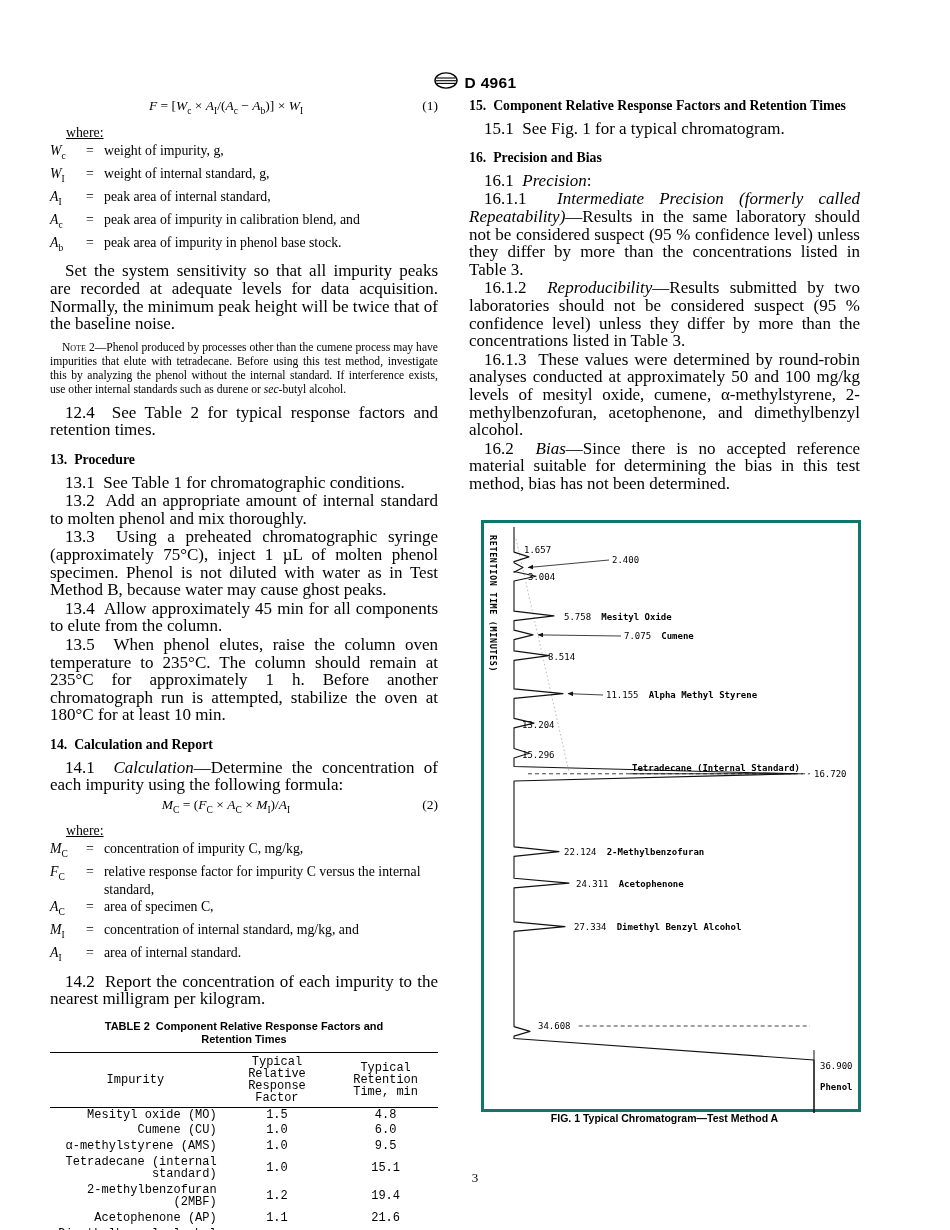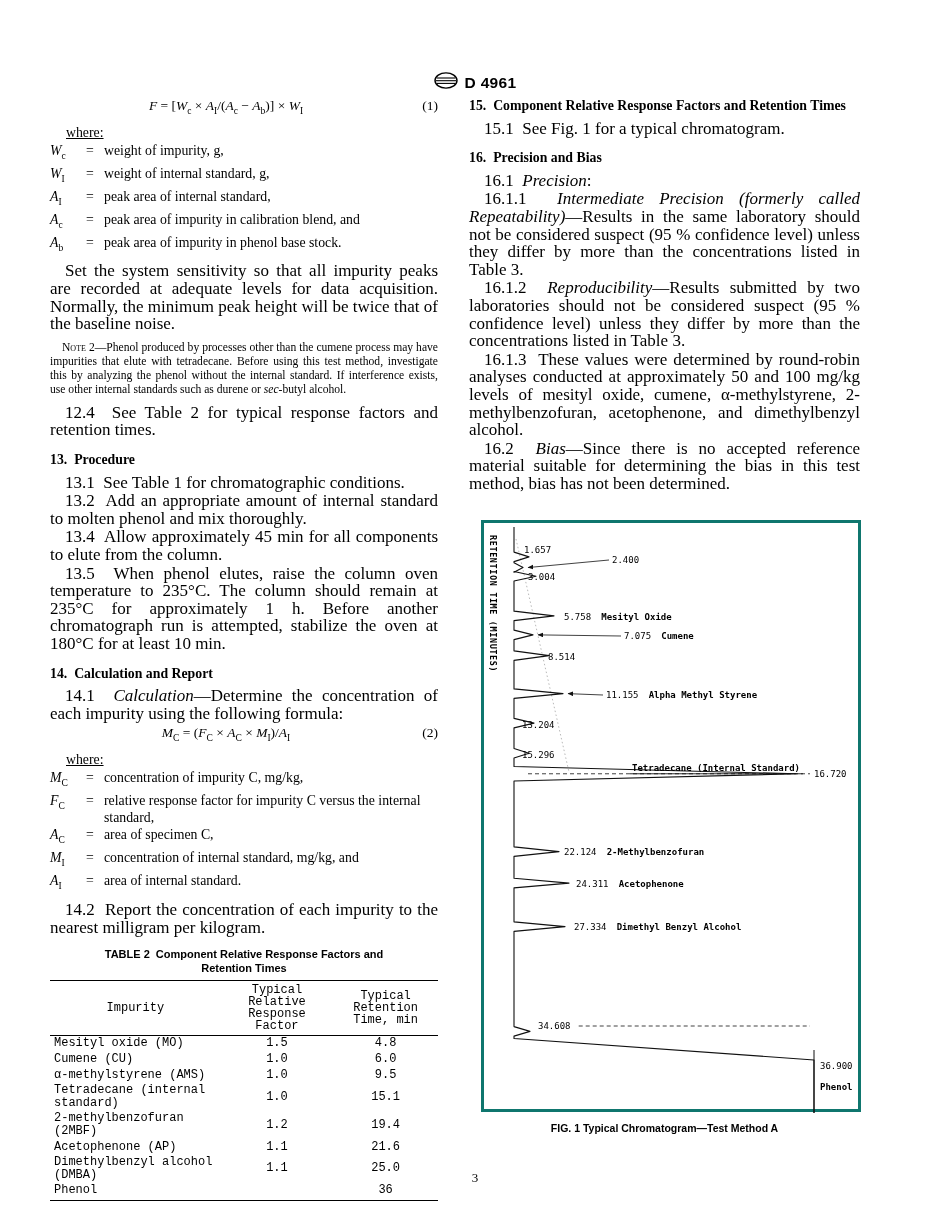--- a/index.html
+++ b/index.html
@@ -32,28 +32,28 @@
   .note-label { font-variant:small-caps; }
 
   .table-wrap { margin-top:12px; }
   .table-title { font-family:"Liberation Sans", sans-serif; font-size:11px; font-weight:bold;
                  text-align:center; margin:0 28px 5px; line-height:13.5px; }
   .data-table { width:100%; border-collapse:collapse; font-family:Liberation Mono, monospace; font-size:12px; }
   .data-table th { font-weight:normal; border-top:1.4px solid #000; border-bottom:1px solid #000;
                    padding:3px 4px; vertical-align:middle; line-height:12px; text-align:center; }
   .data-table th:nth-child(1){ width:44%; } .data-table th:nth-child(2){ width:29%; }
   .data-table td { padding:1px 4px 2px; line-height:12.6px; text-align:center; }
-  .data-table td:first-child { text-align:left; }
+  .data-table td:first-child { text-align:right; }
   .data-table tbody tr:last-child td { border-bottom:1.4px solid #000; padding-bottom:3px; }
 
   .fig { margin-top:28px; }
   .fig-box { margin-left:12px; width:380px; height:592px; border:3px solid #0f766e; }
   .fig-box svg { display:block; }
   .fig-caption { font-family:"Liberation Sans", sans-serif; font-size:10.5px; font-weight:bold;
-                 text-align:center; margin-top:10px; }
+                 text-align:center; margin-top:0; }
 
   .trace { fill:none; stroke:#111; stroke-width:1.1; stroke-linejoin:round; }
   .leader { stroke:#111; stroke-width:.8; fill:none; }
   .leader-dash { stroke:#111; stroke-width:.8; stroke-dasharray:4 3; fill:none; }
   .solid-underline { stroke:#111; stroke-width:.9; }
   .drift { stroke:#999; stroke-width:.7; stroke-dasharray:1.5 2.5; }
   .box-line { stroke:#111; stroke-width:1; }
   .peak-num  { font-family:"DejaVu Sans Mono", monospace; font-size:9px; fill:#000; }
   .peak-name { font-family:"DejaVu Sans Mono", monospace; font-size:9px; font-weight:bold; fill:#000; }
   .axis-label { font-family:"DejaVu Sans Mono", monospace; font-size:8.5px; font-weight:bold;
@@ -116,20 +116,21 @@
 
       <p class="para">Set the system sensitivity so that all impurity peaks are recorded at adequate levels for data acquisition. Normally, the minimum peak height will be twice that of the baseline noise.</p>
 
       <p class="note"><span class="note-label">Note 2</span><span>—Phenol produced by processes other than the cumene process may have impurities that elute with tetradecane. Before using this test method, investigate this by analyzing the phenol without the internal standard. If interference exists, use other internal standards such as durene or </span><i>sec</i><span>-butyl alcohol.</span></p>
 
       <p class="para">12.4&nbsp; See Table 2 for typical response factors and retention times.</p>
 
       <h3 class="sec-head">13.&nbsp; Procedure</h3>
       <p class="para">13.1&nbsp; See Table 1 for chromatographic conditions.</p>
       <p class="para">13.2&nbsp; Add an appropriate amount of internal standard to molten phenol and mix thoroughly.</p>
+      <p class="para">13.3&nbsp; Using a preheated chromatographic syringe (approximately 75°C), inject 1 µL of molten phenol specimen. Phenol is not diluted with water as in Test Method B, because water may cause ghost peaks.</p>
       <p class="para">13.4&nbsp; Allow approximately 45 min for all components to elute from the column.</p>
       <p class="para">13.5&nbsp; When phenol elutes, raise the column oven temperature to 235°C. The column should remain at 235°C for approximately 1 h. Before another chromatograph run is attempted, stabilize the oven at 180°C for at least 10 min.</p>
 
       <h3 class="sec-head">14.&nbsp; Calculation and Report</h3>
       <p class="para"><span>14.1&nbsp; </span><i>Calculation</i><span>—Determine the concentration of each impurity using the following formula:</span></p>
 
       <div class="equation-row">
         <span class="eq-body"><i>M</i><sub>C</sub>&nbsp;=&nbsp;(<i>F</i><sub>C</sub> × <i>A</i><sub>C</sub> × <i>M</i><sub>I</sub>)/<i>A</i><sub>I</sub></span>
         <span class="eq-num">(2)</span>
       </div>

